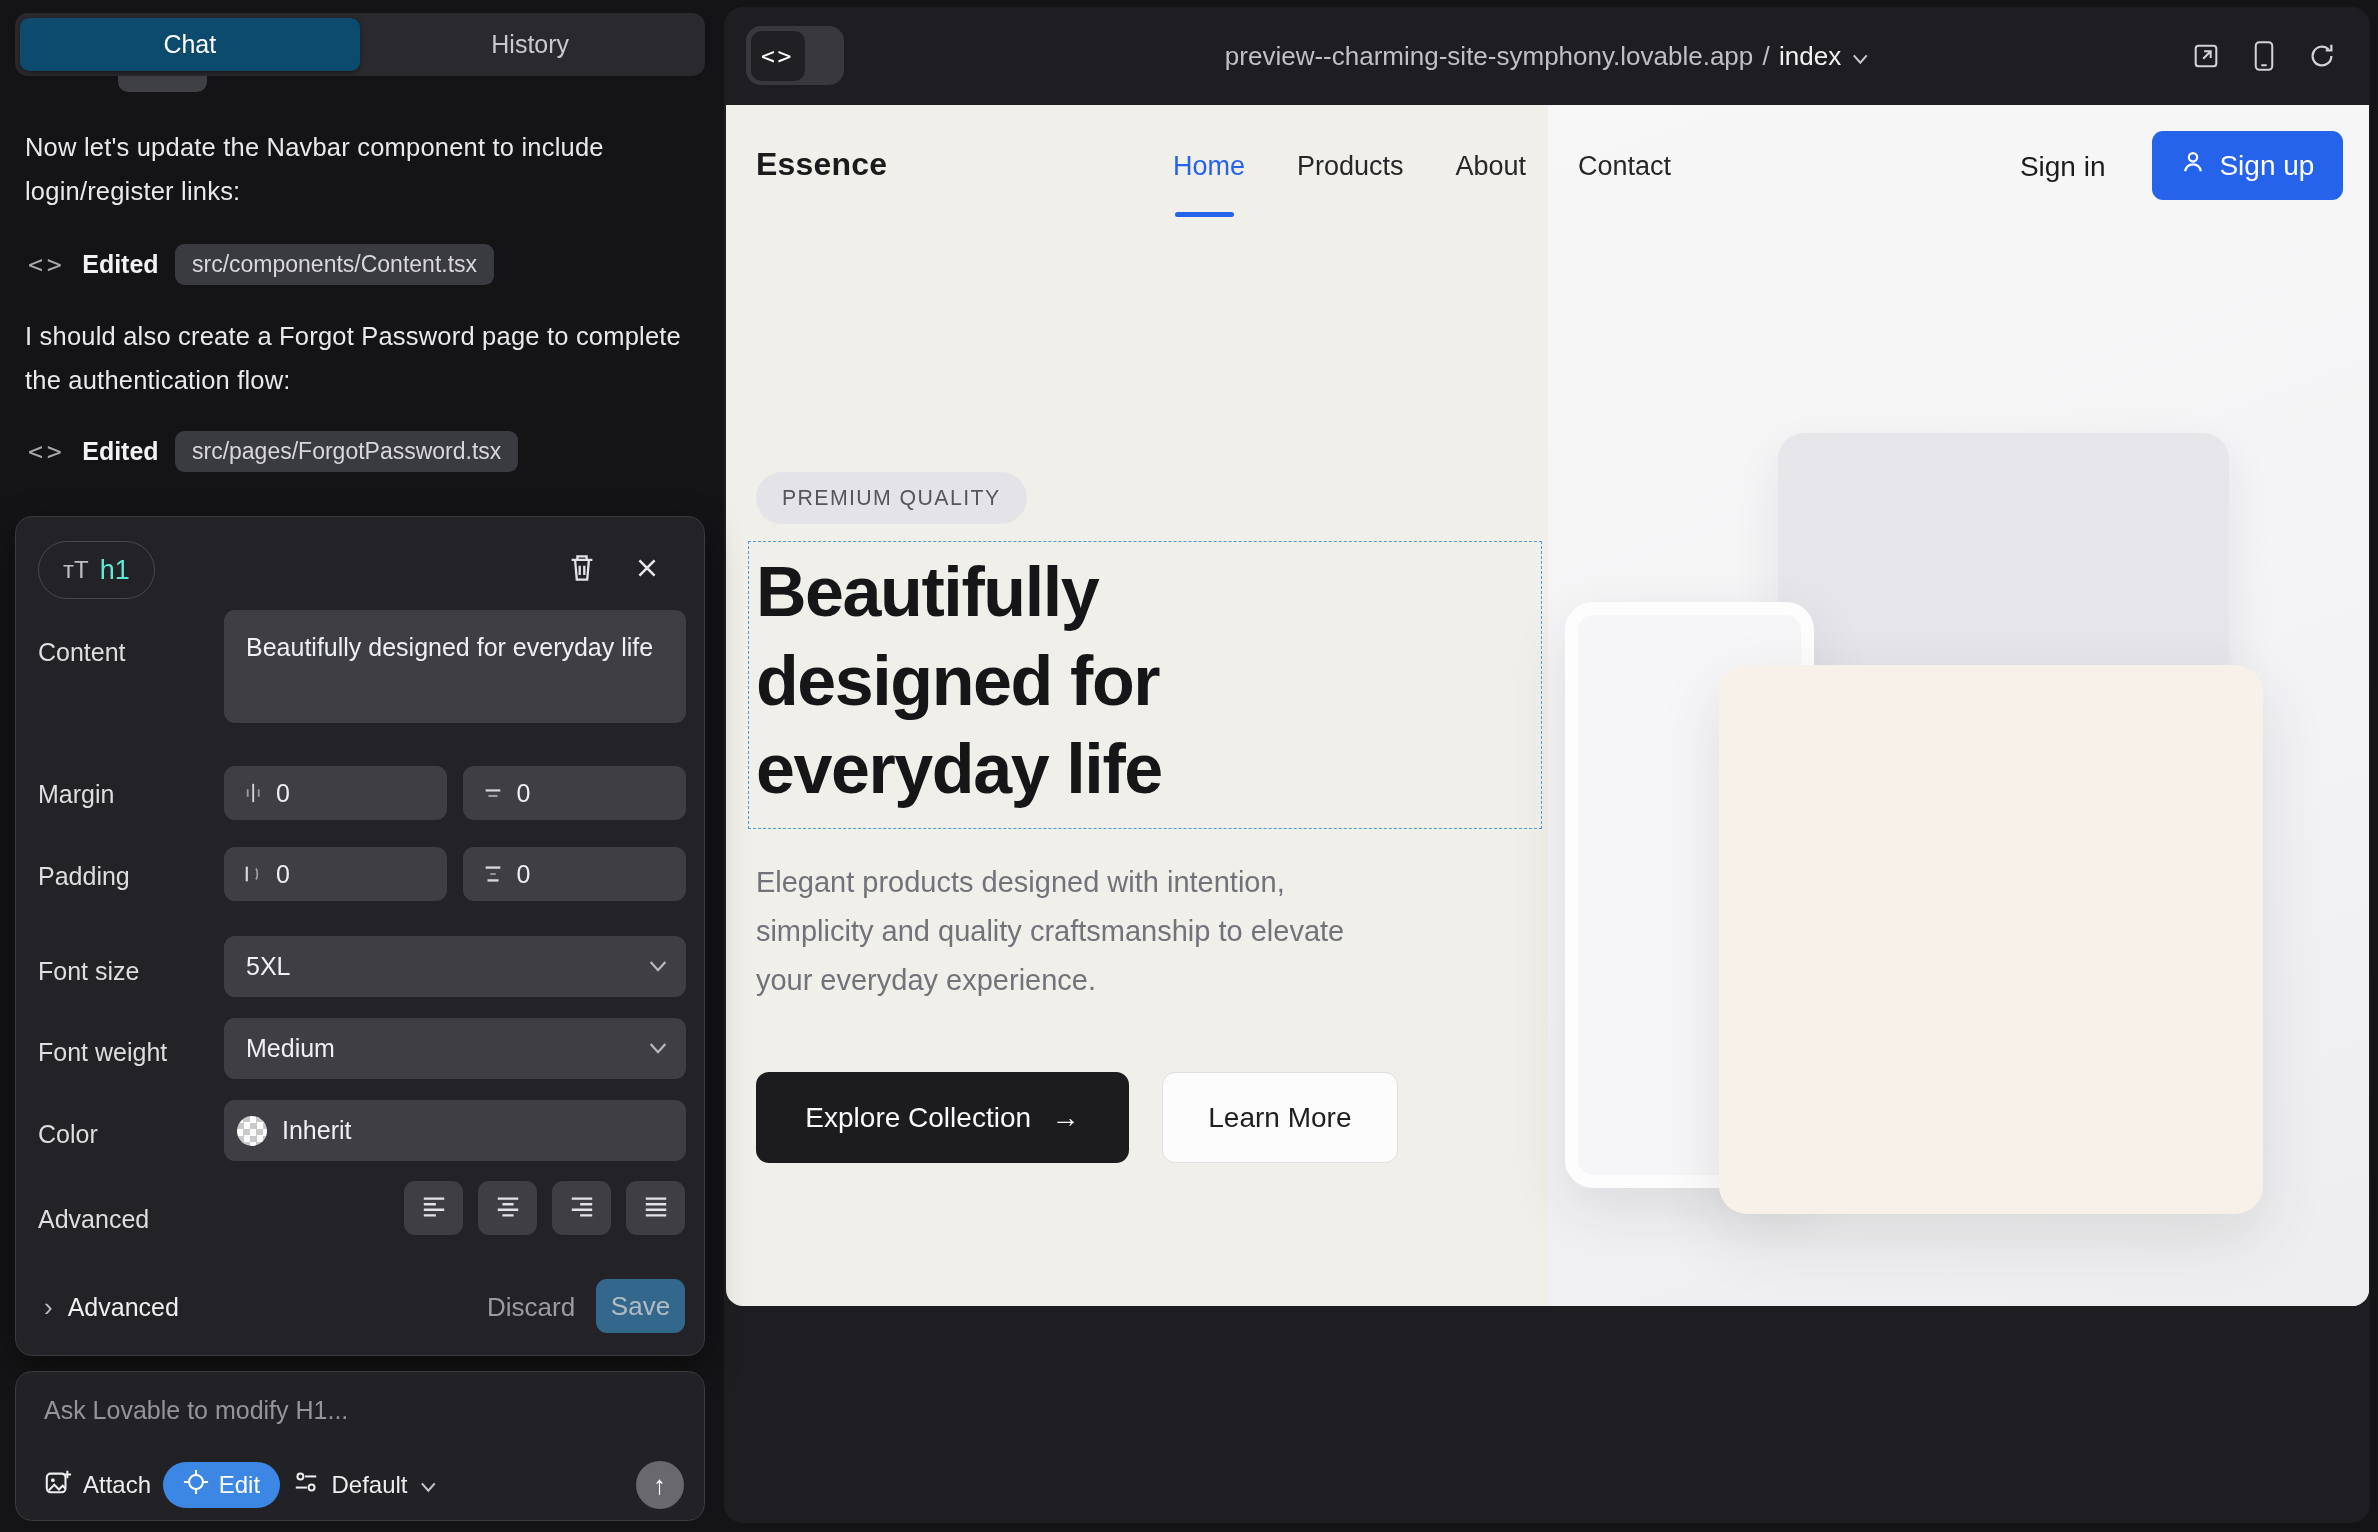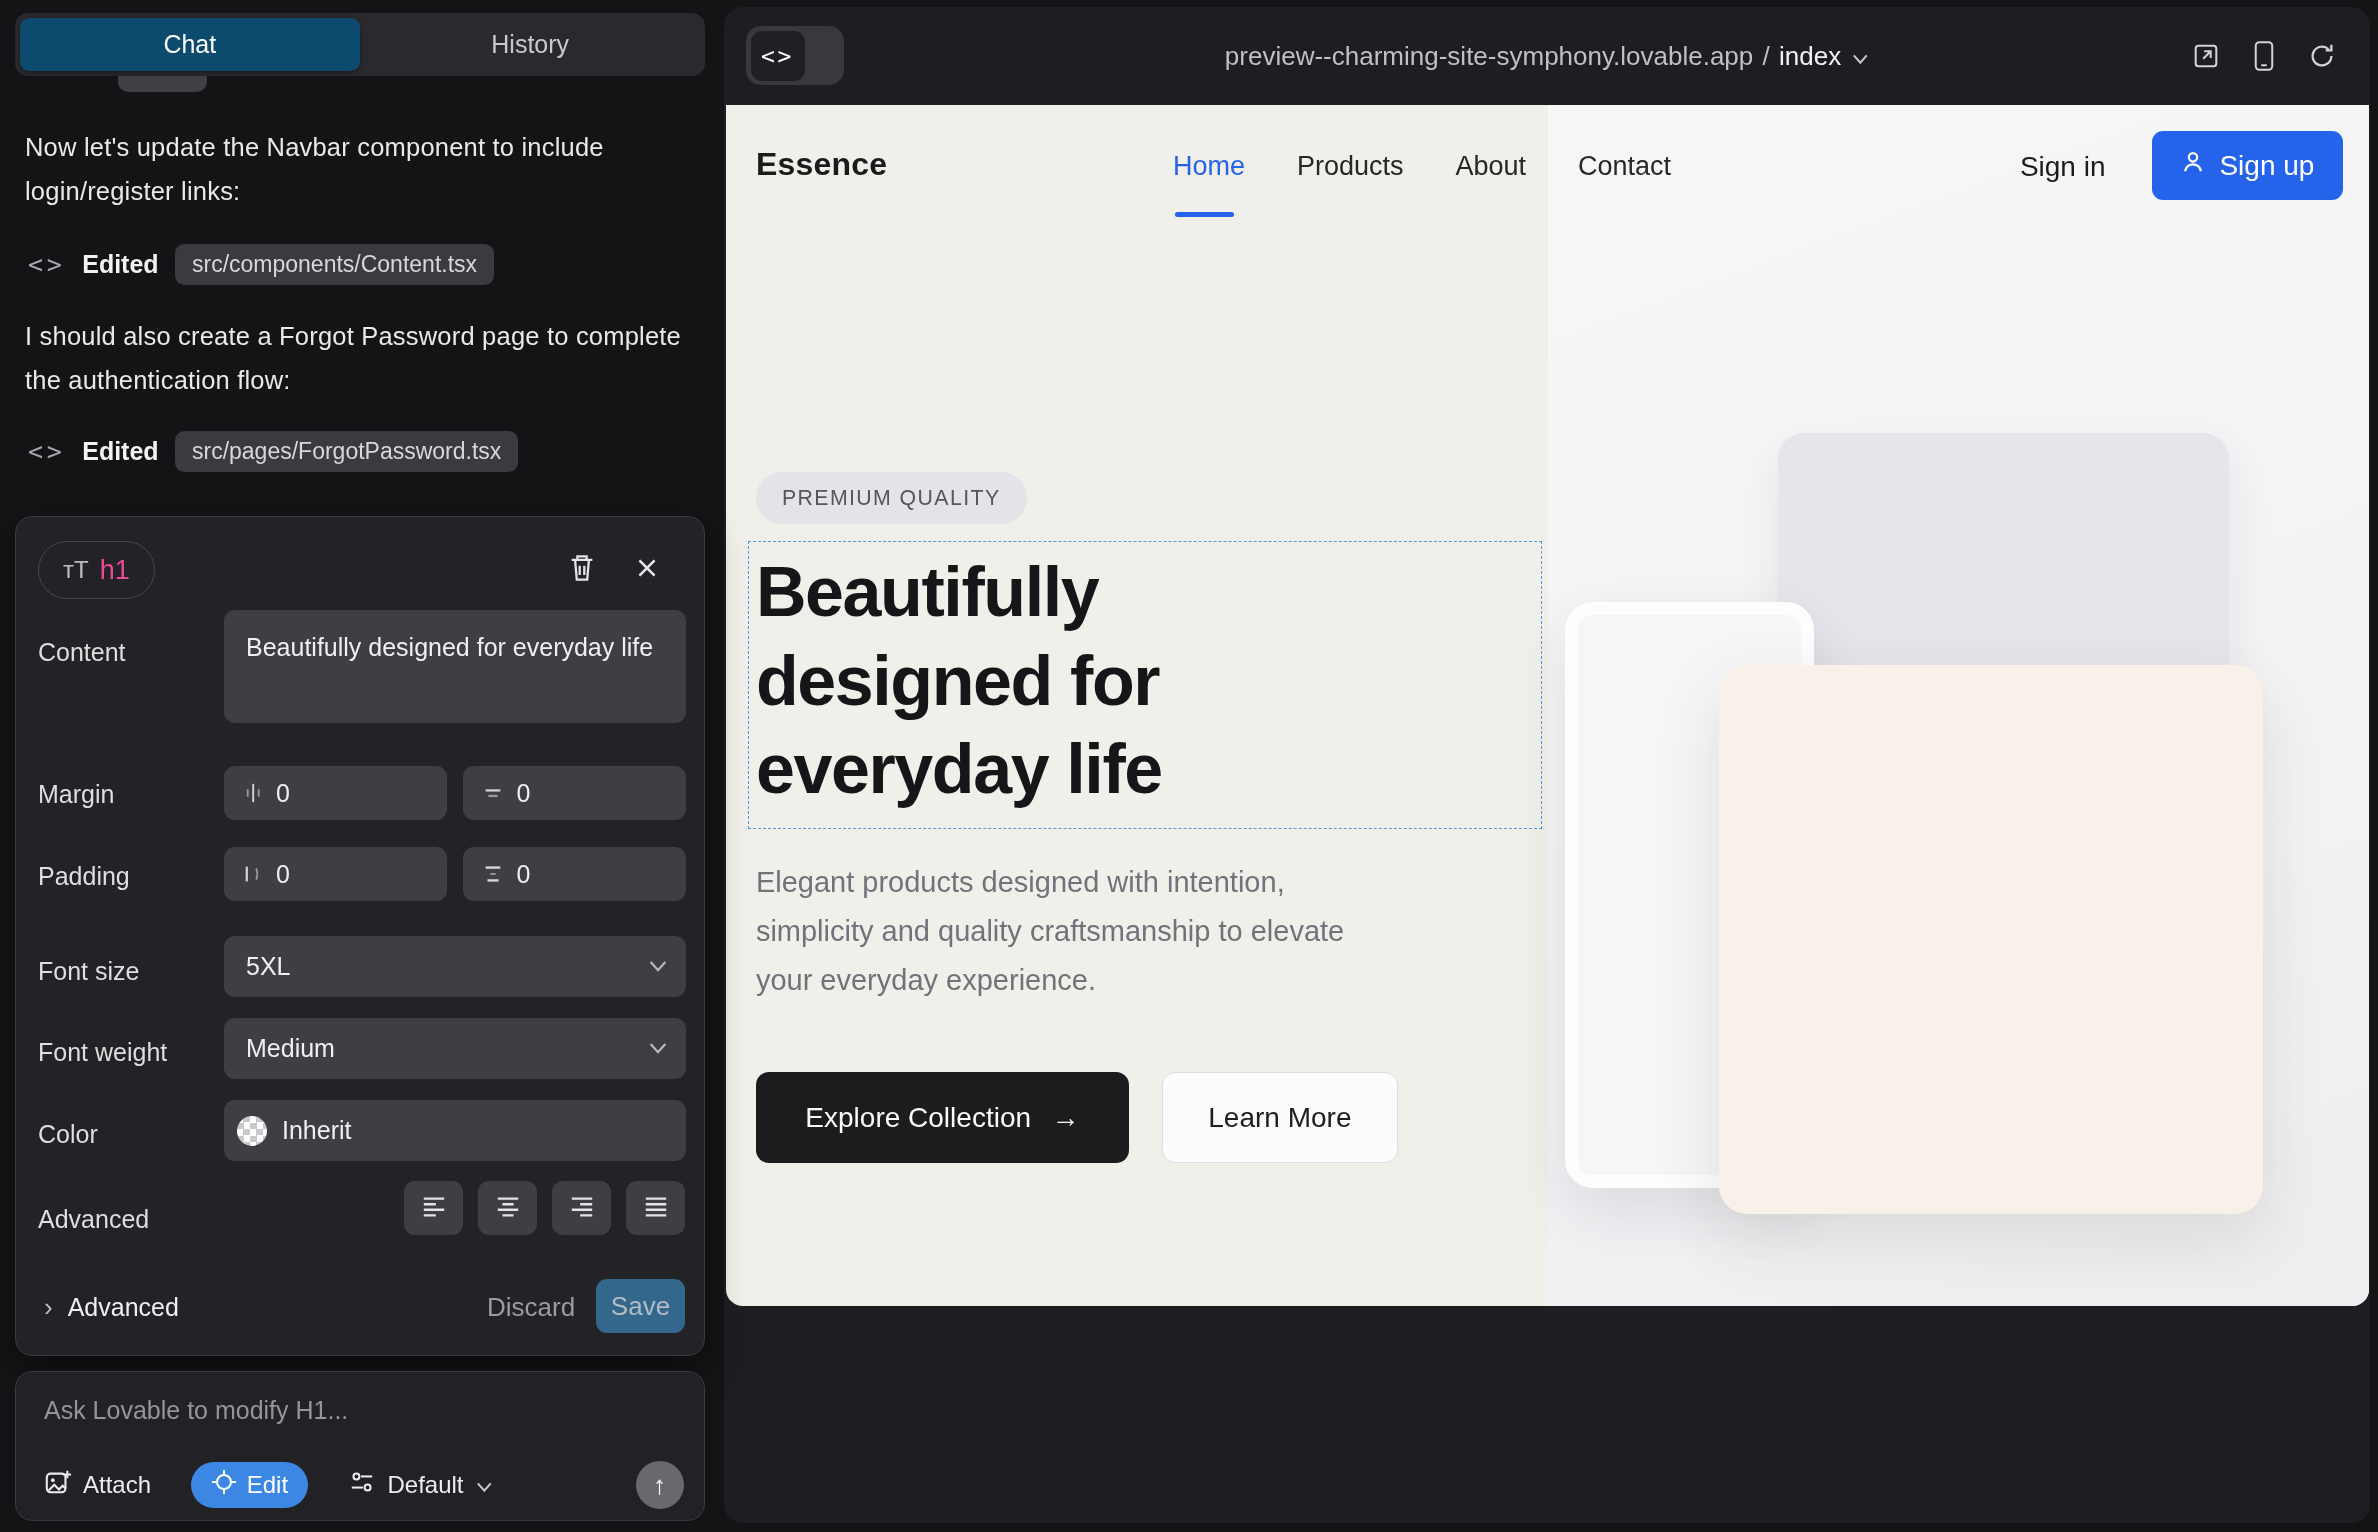--- a/index.html
+++ b/index.html
@@ -16,41 +16,41 @@
   .msg { position:absolute; left:25px; width:659px; color:#e9e9ec; font-size:25.5px; line-height:44px; letter-spacing:0.2px; }
   .edited-row { position:absolute; left:28px; height:43px; display:flex; align-items:center; gap:16.7px; }
   .code-glyph { color:#a7a7ad; font-size:25px; letter-spacing:3.7px; font-family:"DejaVu Sans Mono",monospace; }
   .edited-word { color:#f2f2f4; font-size:25px; font-weight:700; }
   .file-pill { background:#3a3a41; color:#d7d7dc; font-size:23px; padding:7.4px 16.7px; border-radius:9.3px; }
 
   
   .panel { position:absolute; left:15px; top:516px; width:690px; height:840px; background:#232327; border:0.9px solid #3a3a3f; border-radius:16.7px; box-shadow:0 13px 37px rgba(0,0,0,.45); z-index:4; }
   .tag-pill { position:absolute; left:22px; top:24px; height:58px; padding:0 24px; border:0.9px solid #47474d; border-radius:927px; display:flex; align-items:center; gap:11px; }
   .tag-tt { color:#bdbdc3; font-size:24px; }
-  .tag-name { color:#ec4899; font-size:27px; }
+  .tag-name { color:#5eead4; font-size:27px; }
   .icon-btn { position:absolute; top:32px; width:41px; height:41px; display:flex; align-items:center; justify-content:center; cursor:pointer; }
   .icon-btn svg { stroke:#e4e4e8; }
   .row-label { position:absolute; left:22px; color:#dededf; font-size:25px; }
   .field { position:absolute; background:#3e3e44; border-radius:11px; color:#eef0f2; font-size:25px; display:flex; align-items:center; }
   .field .ficon { margin:0 13px 0 18.6px; display:flex; }
   textarea.field { resize:none; border:none; outline:none; padding:20.4px 22px; line-height:35px; font-family:inherit; color:#eef0f2; }
   .chev { margin-left:auto; margin-right:16.7px; display:flex; }
   .swatch { width:30px; height:30px; border-radius:50%; margin:0 15px 0 13px;
             background:repeating-conic-gradient(#c9c9cc 0% 25%, #ffffff 0% 50%); background-size:13px 13px; }
   .align-btn { position:absolute; width:59px; height:54px; background:#3e3e44; border-radius:11px; display:flex; align-items:center; justify-content:center; cursor:pointer; }
   .footer-advanced { position:absolute; left:28px; top:775px; display:flex; align-items:center; gap:15px; color:#efeff1; font-size:25px; cursor:pointer; }
   .adv-chev { color:#bdbdc2; font-size:26px; }
   .discard { position:absolute; left:471px; top:775px; color:#9b9ba2; font-size:26px; cursor:pointer; }
   .save { position:absolute; left:580px; top:762px; width:89px; height:54px; background:#33688c; border-radius:11px; color:#b2bcc4; font-size:26px; display:flex; align-items:center; justify-content:center; cursor:pointer; }
 
   
   .composer { position:absolute; left:15px; top:1371px; width:690px; height:150px; background:#222226; border:0.9px solid #3a3a3f; border-radius:16.7px; z-index:4; }
   .composer input { position:absolute; left:28px; top:24px; width:603px; background:transparent; border:none; outline:none; color:#e8e8ea; font-size:25px; font-family:inherit; }
   .composer input::placeholder { color:#94949b; }
-  .composer-controls { position:absolute; left:28px; top:89px; height:48px; display:flex; align-items:center; gap:40px; }
+  .composer-controls { position:absolute; left:28px; top:89px; height:48px; display:flex; align-items:center; gap:12px; }
   .ctl { display:flex; align-items:center; gap:11px; color:#ededf0; font-size:24px; cursor:pointer; }
   .edit-pill { background:#3d87e4; border-radius:927px; height:46px; padding:0 20.4px; display:flex; align-items:center; gap:9.3px; color:#fff; font-size:24px; cursor:pointer; }
   .send-btn { position:absolute; right:20.4px; top:89px; width:48px; height:48px; border-radius:50%; background:#68686e; color:#fff; font-size:26px; display:flex; align-items:center; justify-content:center; cursor:pointer; }
 
   
   .window { position:absolute; left:724px; top:7.4px; width:1646px; height:1516px; background:#1e1e22; border-radius:18.6px; overflow:hidden; z-index:3; }
   .chrome { position:absolute; left:0; top:0; width:100%; height:98px; }
   .code-toggle { position:absolute; left:22px; top:18.6px; width:98px; height:59px; background:#38383d; border-radius:15px; cursor:pointer; }
   .code-toggle .seg { position:absolute; left:4.6px; top:4.6px; width:54px; height:50px; background:#202024; border-radius:11px; display:flex; align-items:center; justify-content:center; color:#fff; font-size:23px; letter-spacing:2.8px; font-family:"DejaVu Sans Mono",monospace; }
   .urlbar { position:absolute; left:0; right:0; top:0; height:98px; display:flex; align-items:center; justify-content:center; gap:9.3px; font-size:26px; }

